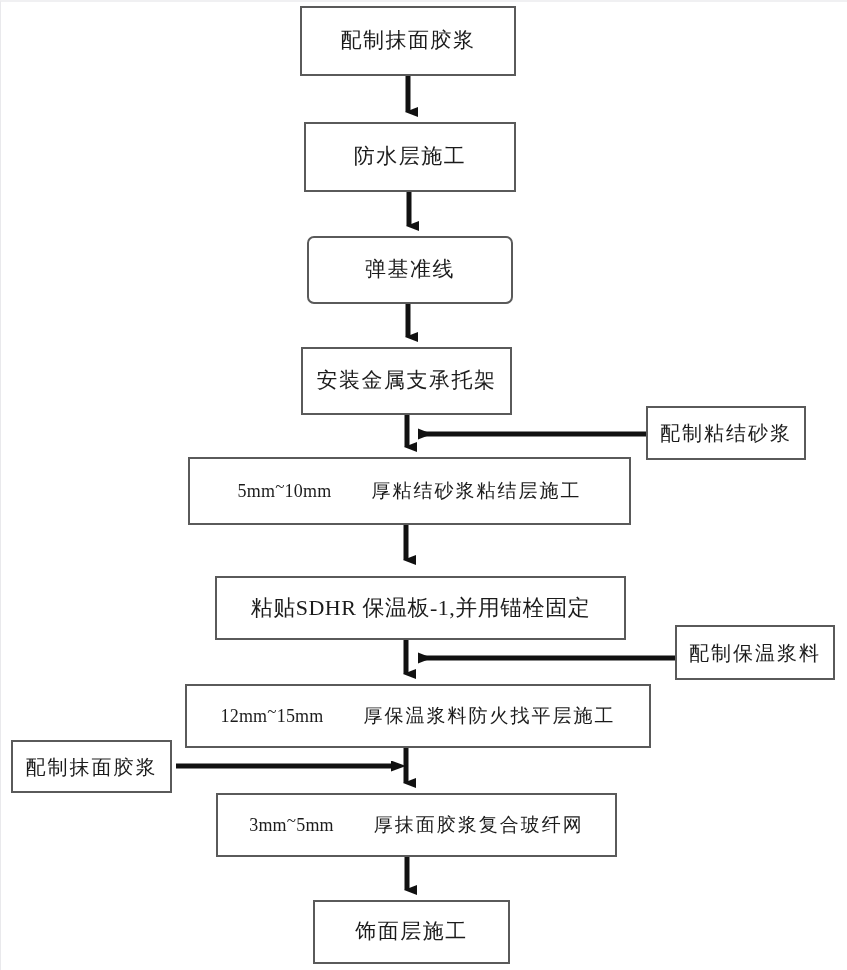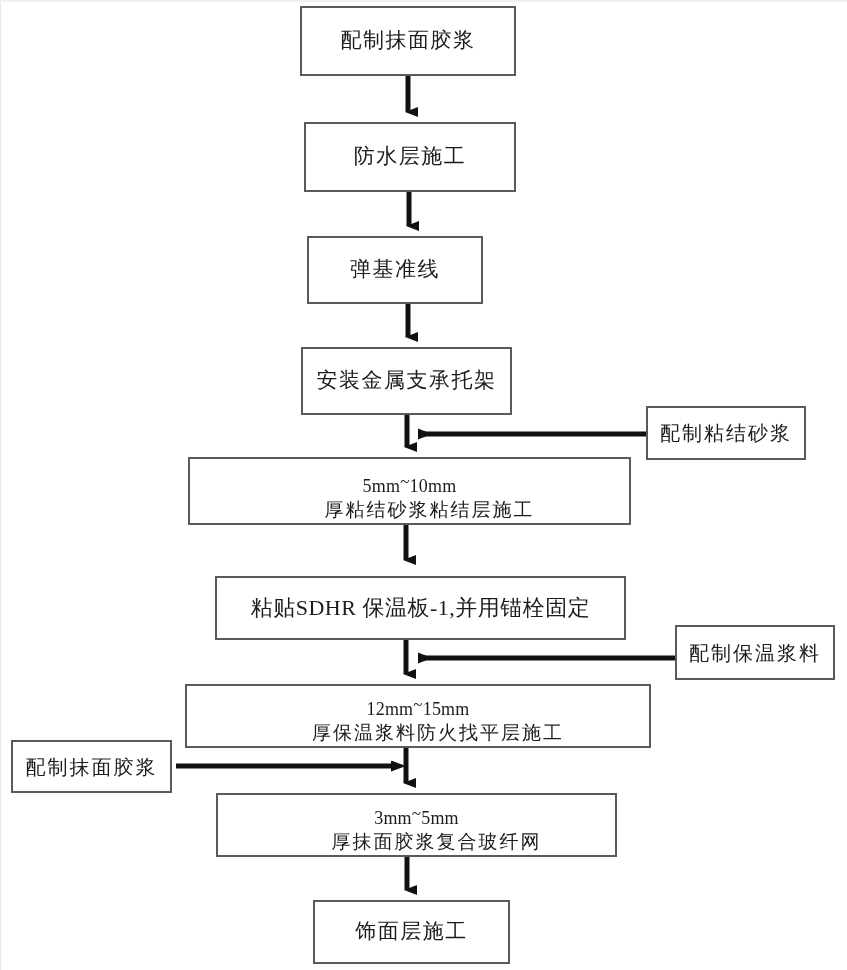--- a/index.html
+++ b/index.html
@@ -43,22 +43,21 @@
     color: #1b1b1b;
   }
   .node .label {
     font-size: 21px;
     letter-spacing: 1.5px;
     white-space: nowrap;
     line-height: 1.1;
   }
   
   .node.split {
-    justify-content: flex-end;
-    flex-direction: column;
+    justify-content: center;
   }
   .node.split .spec {
     font-family: "Liberation Serif", "DejaVu Serif", serif;
     font-size: 18px;
     letter-spacing: 0.2px;
     white-space: nowrap;
     color: #1b1b1b;
   }
   .node.split .spec .tilde {
     position: relative;
@@ -123,21 +122,21 @@
   </svg>
 
   <div class="node" style="left:300px; top:6px; width:216px; height:70px;">
     <span class="label">配制抹面胶浆</span>
   </div>
 
   <div class="node" style="left:304px; top:122px; width:212px; height:70px;">
     <span class="label">防水层施工</span>
   </div>
 
-  <div class="node" style="left:307px; top:236px; width:176px; height:68px;">
+  <div class="node" style="left:307px; top:236px; width:206px; height:68px;border-radius:7px;">
     <span class="label">弹基准线</span>
   </div>
 
   <div class="node" style="left:301px; top:347px; width:211px; height:68px;">
     <span class="label">安装金属支承托架</span>
   </div>
 
   <div class="node split" style="left:188px; top:457px; width:443px; height:68px;">
     <span class="spec"><span>5mm</span><span class="tilde">~</span><span>10mm</span></span>
     <span class="desc">厚粘结砂浆粘结层施工</span>

